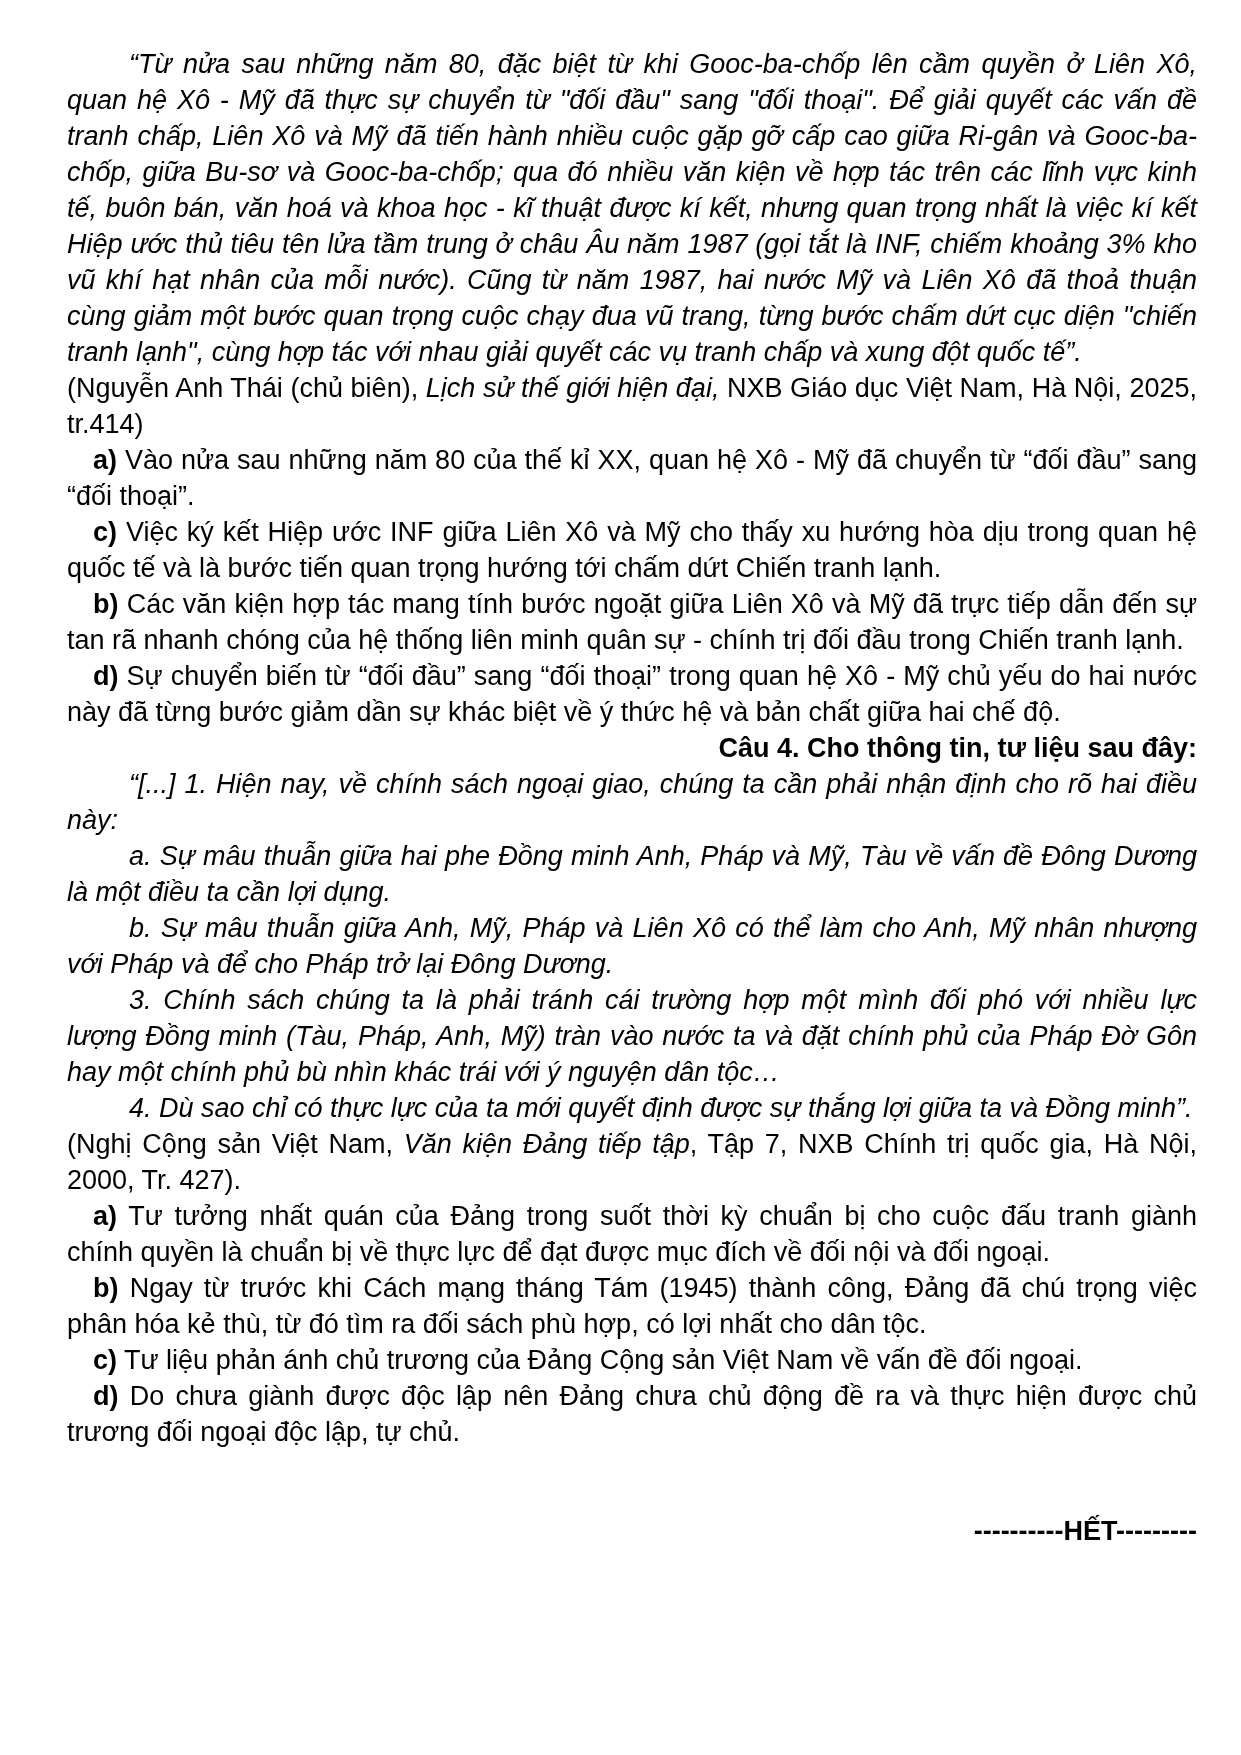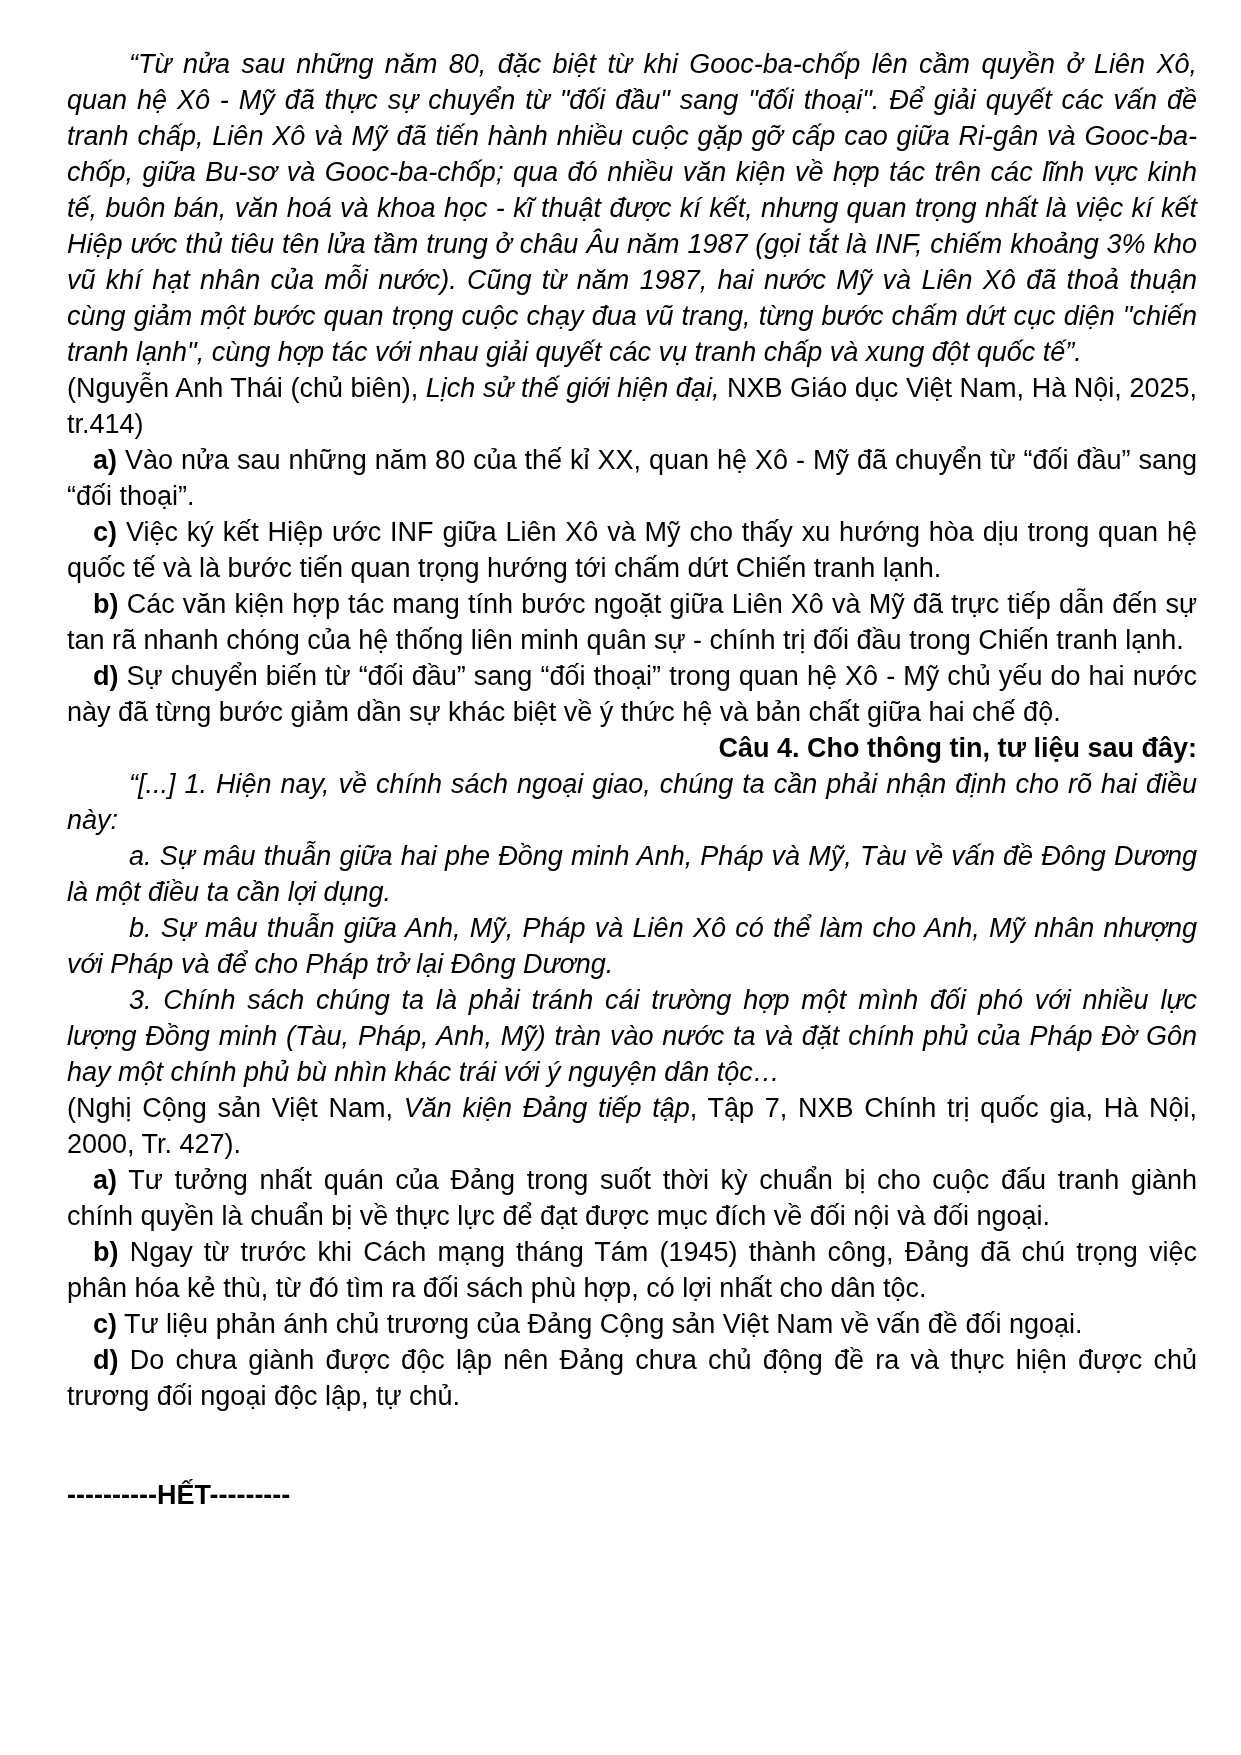--- a/index.html
+++ b/index.html
@@ -27,21 +27,21 @@
     margin-left: 12px;
   }
   p { margin: 0; padding: 0; }
   .italic { font-style: italic; }
   .indent { text-indent: 62px; }
   .opt { text-indent: 26px; }
   .opt-label { font-weight: bold; }
   .citation { }
   .heading { font-weight: bold; text-align: right; }
   .end-line {
-    text-align: left;
+    text-align: right;
     font-weight: bold;
     margin-top: 63px;
   }
 </style>
 </head>
 <body>
 
 <div class="page">
   <div class="content">
 
@@ -57,20 +57,21 @@
 
     <p class="opt"><span class="opt-label">d)</span> <span>Sự chuyển biến từ “đối đầu” sang “đối thoại” trong quan hệ Xô - Mỹ chủ yếu do hai nước này đã từng bước giảm dần sự khác biệt về ý thức hệ và bản chất giữa hai chế độ.</span></p>
 
     <p class="heading">Câu 4. Cho thông tin, tư liệu sau đây:</p>
 
 
     <p class="italic indent">“[...] 1. Hiện nay, về chính sách ngoại giao, chúng ta cần phải nhận định cho rõ hai điều này:</p>
     <p class="italic indent">a. Sự mâu thuẫn giữa hai phe Đồng minh Anh, Pháp và Mỹ, Tàu về vấn đề Đông Dương là một điều ta cần lợi dụng.</p>
     <p class="italic indent">b. Sự mâu thuẫn giữa Anh, Mỹ, Pháp và Liên Xô có thể làm cho Anh, Mỹ nhân nhượng với Pháp và để cho Pháp trở lại Đông Dương.</p>
     <p class="italic indent">3. Chính sách chúng ta là phải tránh cái trường hợp một mình đối phó với nhiều lực lượng Đồng minh (Tàu, Pháp, Anh, Mỹ) tràn vào nước ta và đặt chính phủ của Pháp Đờ Gôn hay một chính phủ bù nhìn khác trái với ý nguyện dân tộc…</p>
+    <p class="italic indent">4. Dù sao chỉ có thực lực của ta mới quyết định được sự thắng lợi giữa ta và Đồng minh”.</p>
 
     <p class="citation"><span>(Nghị Cộng sản Việt Nam, </span><span class="italic">Văn kiện Đảng tiếp tập</span><span>, Tập 7, NXB Chính trị quốc gia, Hà Nội, 2000, Tr. 427).</span></p>
 
     <p class="opt"><span class="opt-label">a)</span> <span>Tư tưởng nhất quán của Đảng trong suốt thời kỳ chuẩn bị cho cuộc đấu tranh giành chính quyền là chuẩn bị về thực lực để đạt được mục đích về đối nội và đối ngoại.</span></p>
 
     <p class="opt"><span class="opt-label">b)</span> <span>Ngay từ trước khi Cách mạng tháng Tám (1945) thành công, Đảng đã chú trọng việc phân hóa kẻ thù, từ đó tìm ra đối sách phù hợp, có lợi nhất cho dân tộc.</span></p>
 
     <p class="opt"><span class="opt-label">c)</span> <span>Tư liệu phản ánh chủ trương của Đảng Cộng sản Việt Nam về vấn đề đối ngoại.</span></p>
 
     <p class="opt"><span class="opt-label">d)</span> <span>Do chưa giành được độc lập nên Đảng chưa chủ động đề ra và thực hiện được chủ trương đối ngoại độc lập, tự chủ.</span></p>

